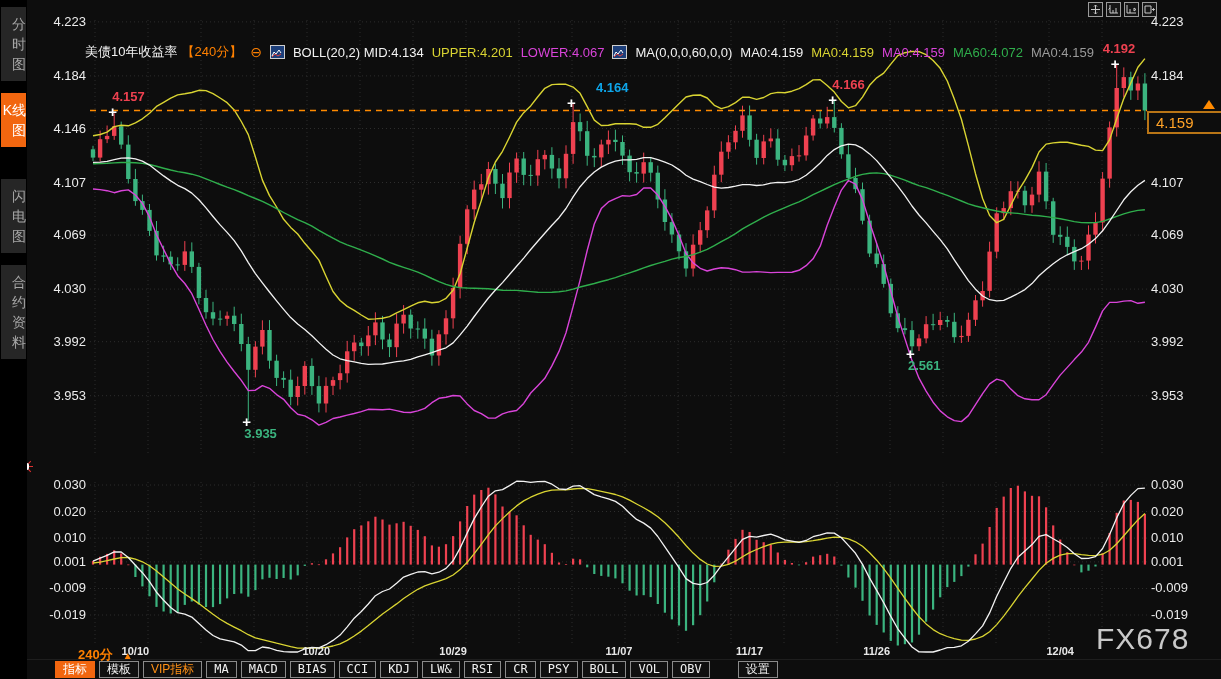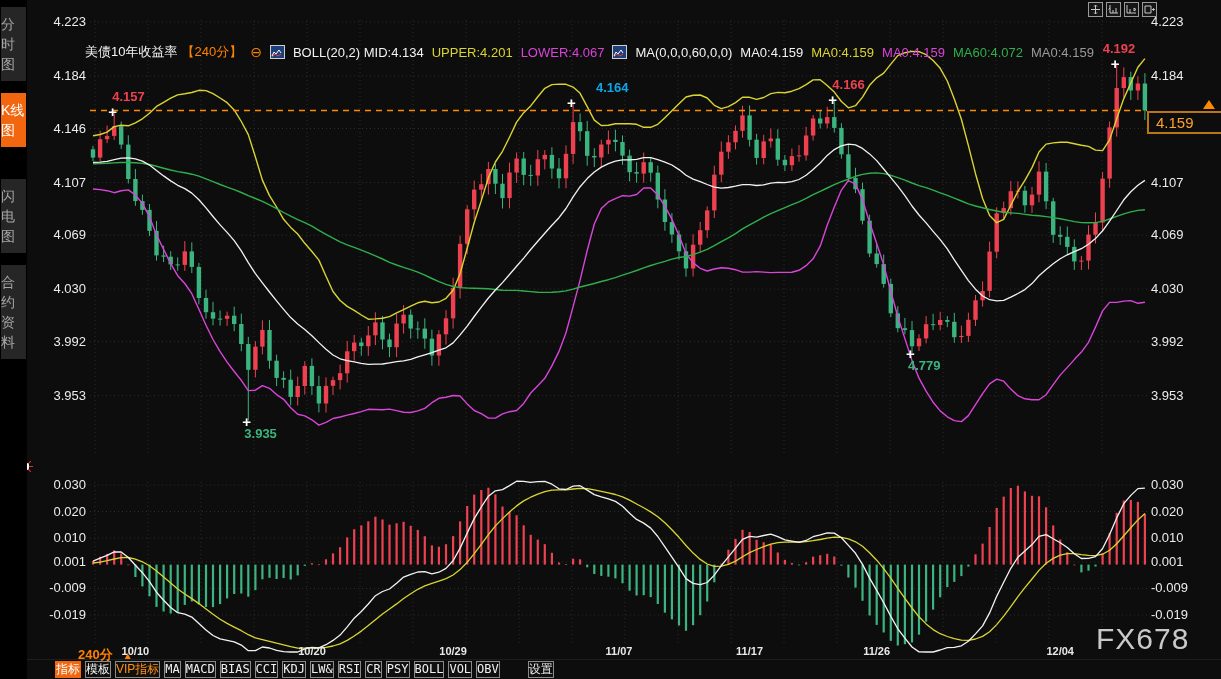--- a/index.html
+++ b/index.html
@@ -10,42 +10,42 @@
   .hdr-row{position:absolute;left:85px;top:3px;display:flex;align-items:center;gap:8px;
            font-size:13px;white-space:nowrap;z-index:3;margin-top:40px;}
   .macd-row{position:absolute;left:85px;top:458px;display:flex;align-items:center;gap:10px;
            font-size:13px;white-space:nowrap;z-index:3;}
   .mini-icon{display:inline-block;width:13px;height:12px;border:1px solid #cfcfcf;background:#1d3f7a;}
   .win-icons{position:absolute;left:1088px;top:2px;display:flex;gap:3px;z-index:4;}
   .win-icon{width:13px;height:13px;border:1px solid #9a9a9a;background:#151515;
             display:flex;align-items:center;justify-content:center;cursor:pointer;}
   .sidebar{position:absolute;left:0;top:0;width:27px;height:679px;background:#000;z-index:4;}
   .side-tab{position:absolute;left:1px;width:25px;background:#262626;color:#a6a6a6;font-size:14px;
-            line-height:20px;text-align:left;padding:7px 0;word-break:break-all;cursor:pointer;}
+            line-height:20px;text-align:right;padding:7px 0;word-break:break-all;cursor:pointer;}
   .side-tab.active{background:#f2660f;color:#fff;}
   .tick{position:absolute;font-size:13px;color:#ececec;z-index:2;}
   .tick.l{left:28px;width:58px;text-align:right;}
   .tick.r{left:1151px;width:62px;text-align:left;}
   .date-lbl{position:absolute;top:645px;width:56px;text-align:center;font-size:11px;
             font-weight:700;color:#e8e8e8;z-index:2;}
   .ann{position:absolute;font-size:13px;font-weight:700;white-space:nowrap;z-index:3;}
   .cross{position:absolute;color:#fff;font-size:15px;font-weight:700;line-height:1;z-index:3;}
   .price-box{position:absolute;left:1147px;top:111px;width:66px;height:19px;border:2px solid #b97516;
              background:#0d0d0d;color:#ffa227;font-size:15px;line-height:19px;padding-left:7px;z-index:6;}
   .price-tri{position:absolute;left:1203px;top:100px;width:0;height:0;border-left:6px solid transparent;
              border-right:6px solid transparent;border-bottom:9px solid #ff8a00;z-index:6;}
   .sun{position:absolute;left:18px;top:459px;width:15px;height:15px;z-index:3;cursor:pointer;}
   .sun .ray{position:absolute;left:0;top:7px;width:15px;height:1px;background:#e03030;}
   .sun .ray.v{transform:rotate(90deg)}.sun .ray.d1{transform:rotate(45deg)}.sun .ray.d2{transform:rotate(-45deg)}
   .sun .core{position:absolute;left:4px;top:4px;width:7px;height:7px;background:#fff;border-radius:2px;}
   .sun .dot{position:absolute;left:6px;top:6px;width:3px;height:3px;background:#e03030;border-radius:50%;}
   .period-bl{position:absolute;left:78px;top:646px;font-size:13px;font-weight:700;color:#ff8000;z-index:3;cursor:pointer;}
   .period-bl .arr{font-size:10px;margin-left:10px;}
   .tb{position:absolute;left:55px;top:661px;display:flex;gap:4px;align-items:flex-start;z-index:3;}
-  .tb-btn{font-family:"DejaVu Sans Mono",monospace;font-size:12px;line-height:15px;padding:0 0;
+  .tb-btn{font-family:"DejaVu Sans Mono",monospace;font-size:12px;line-height:15px;padding:0 7px;
           color:#f0f0f0;background:#101010;border:1px solid #8a8a8a;cursor:pointer;white-space:nowrap;}
   .tb-btn.cjk{font-family:"Liberation Sans",sans-serif;}
   .tb-btn.active{background:#f2660f;border-color:#f2660f;color:#fff;}
   .tb-btn.vip{color:#ff9015;}
   .tb-btn.last{margin-left:24px;}
   .watermark{position:absolute;left:1096px;top:622px;font-size:30px;color:#c9c9c9;
              letter-spacing:1px;z-index:2;}
   .divline{position:absolute;left:0;top:659px;width:1221px;height:1px;background:#1e1e1e;}
 </style>
 </head>
@@ -682,31 +682,31 @@
     <div class="tick r" style="top: 503.53px;">0.020</div>
     <div class="tick l" style="top: 530.06px;">0.010</div>
     <div class="tick r" style="top: 530.06px;">0.010</div>
     <div class="tick l" style="top: 553.937px;">0.001</div>
     <div class="tick r" style="top: 553.937px;">0.001</div>
     <div class="tick l" style="top: 580.467px;">-0.009</div>
     <div class="tick r" style="top: 580.467px;">-0.009</div>
     <div class="tick l" style="top: 606.997px;">-0.019</div>
     <div class="tick r" style="top: 606.997px;">-0.019</div>
     <div class="date-lbl" style="left: 107.36px;">10/10</div>
-    <div class="date-lbl" style="left: 284px;">10/20</div>
+    <div class="date-lbl" style="left: 274px; text-align: right;">10/20</div>
     <div class="date-lbl" style="left: 425.06px;">10/29</div>
     <div class="date-lbl" style="left: 591px;">11/07</div>
     <div class="date-lbl" style="left: 721.58px;">11/17</div>
     <div class="date-lbl" style="left: 848.66px;">11/26</div>
     <div class="date-lbl" style="left: 1032.22px;">12/04</div>
     <div class="cross" style="left: 108.18px; top: 104.303px;">+</div>
     <div class="ann" style="left: 112.18px; top: 89.3034px; color: rgb(238, 65, 80);">4.157</div>
     <div class="cross" style="left: 567.08px; top: 94.6131px;">+</div>
     <div class="ann" style="left: 596px; top: 79.6131px; color: #0ea5e9;">4.164</div>
     <div class="cross" style="left: 828.3px; top: 91.8445px;">+</div>
     <div class="ann" style="left: 832.3px; top: 76.8445px; color: rgb(238, 65, 80);">4.166</div>
     <div class="cross" style="left: 1110.7px; top: 55.8521px;">+</div>
     <div class="ann" style="left: 1102.7px; top: 40.8521px; color: rgb(238, 65, 80);">4.192</div>
     <div class="cross" style="left: 242.32px; top: 413.623px;">+</div>
     <div class="ann" style="left: 244.32px; top: 425.623px; color: rgb(59, 180, 127);">3.935</div>
     <div class="cross" style="left: 905.96px; top: 345.791px;">+</div>
-    <div class="ann" style="left: 907.96px; top: 357.791px; color: rgb(59, 180, 127);">4.779</div>
+    <div class="ann" style="left: 907.96px; top: 357.791px; color: rgb(59, 180, 127);">2.561</div>
   </div>
 
 </body></html>

